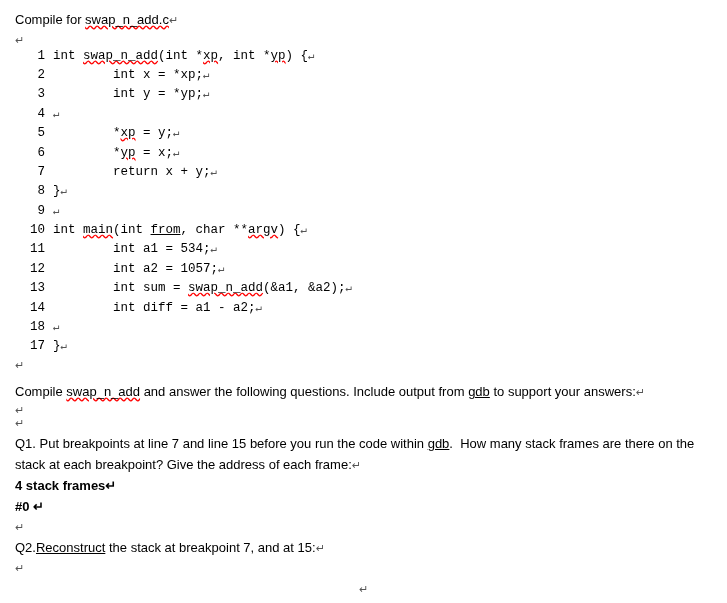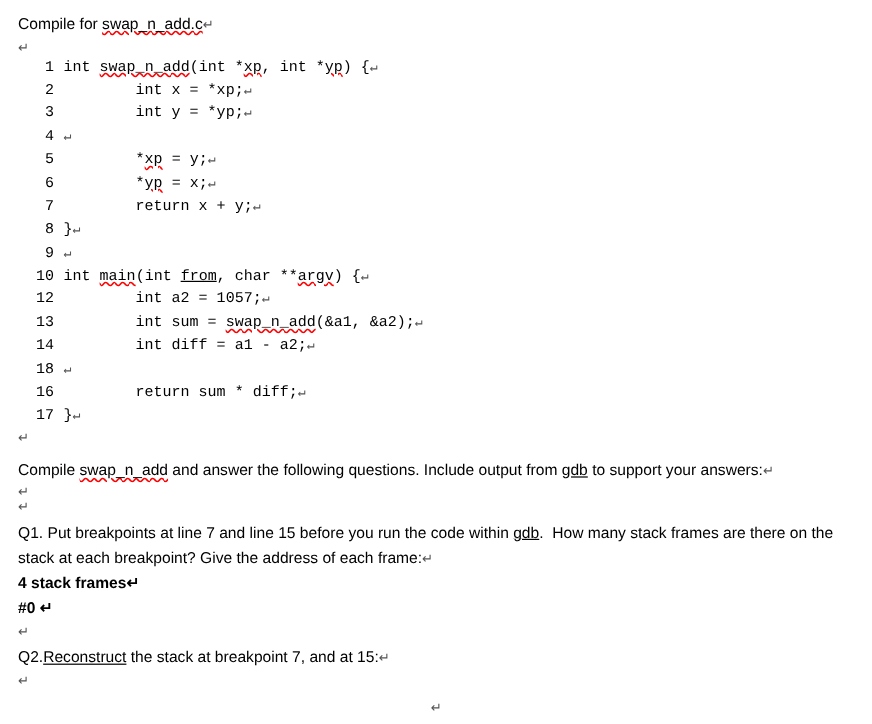--- a/index.html
+++ b/index.html
@@ -146,20 +146,24 @@
     <div class="code-line">
       <span class="line-num">9</span>
       <span class="line-content"><span class="return-arrow">↵</span></span>
     </div>
 
     <div class="code-line">
       <span class="line-num">10</span>
       <span class="line-content">int <span class="underline-wavy">main</span>(int <span class="underline-solid">from</span>, char **<span class="underline-wavy">argv</span>) {<span class="return-arrow">↵</span></span>
     </div>
 
+    <div class="code-line">
+      <span class="line-num">11</span>
+      <span class="line-content">        int a1 = 534;<span class="return-arrow">↵</span></span>
+    </div>
 
     <div class="code-line">
       <span class="line-num">12</span>
       <span class="line-content">        int a2 = 1057;<span class="return-arrow">↵</span></span>
     </div>
 
     <div class="code-line">
       <span class="line-num">13</span>
       <span class="line-content">        int sum = <span class="underline-wavy">swap_n_add</span>(&amp;a1, &amp;a2);<span class="return-arrow">↵</span></span>
     </div>
@@ -167,24 +171,20 @@
     <div class="code-line">
       <span class="line-num">14</span>
       <span class="line-content">        int diff = a1 - a2;<span class="return-arrow">↵</span></span>
     </div>
 
     <div class="code-line">
       <span class="line-num">18</span>
       <span class="line-content"><span class="return-arrow">↵</span></span>
     </div>
 
-    <div class="code-line">
-      <span class="line-num">16</span>
-      <span class="line-content">        return sum * diff;<span class="return-arrow">↵</span></span>
-    </div>
 
     <div class="code-line">
       <span class="line-num">17</span>
       <span class="line-content">}<span class="return-arrow">↵</span></span>
     </div>
 
   </div>
 
   <div class="small-return">
     <span>↵</span>

